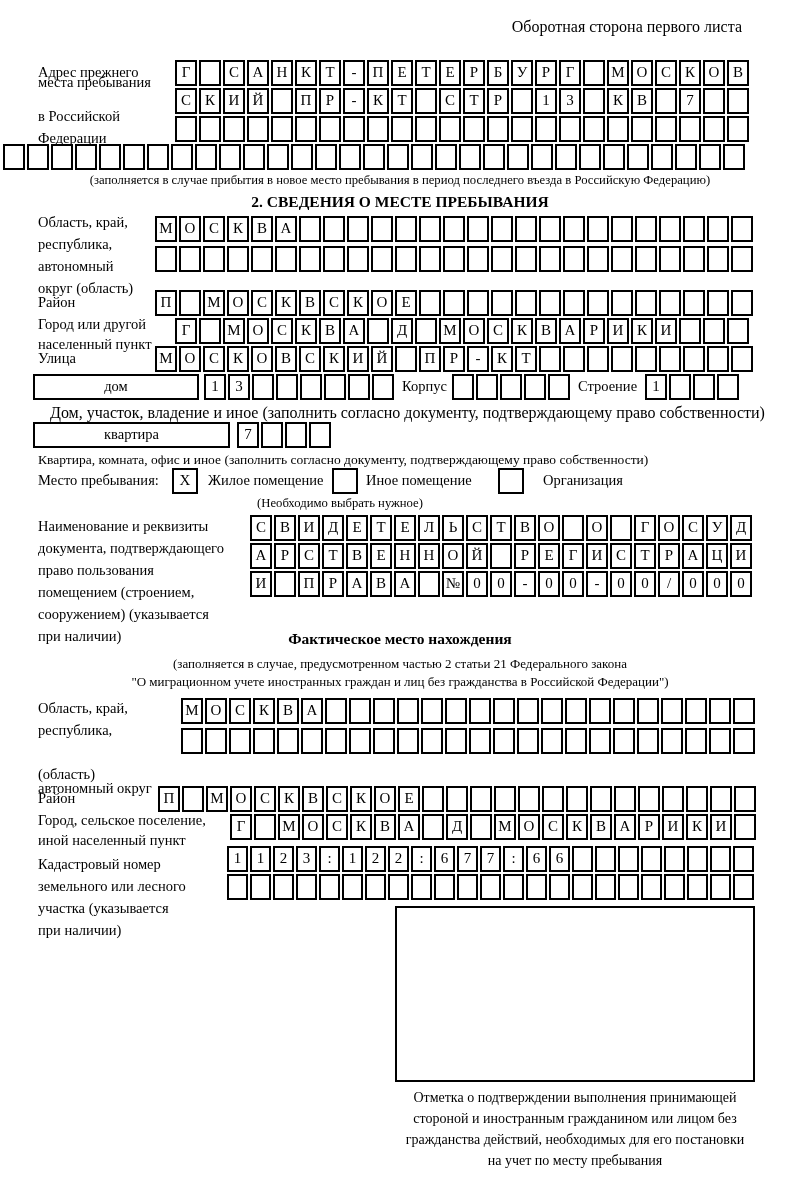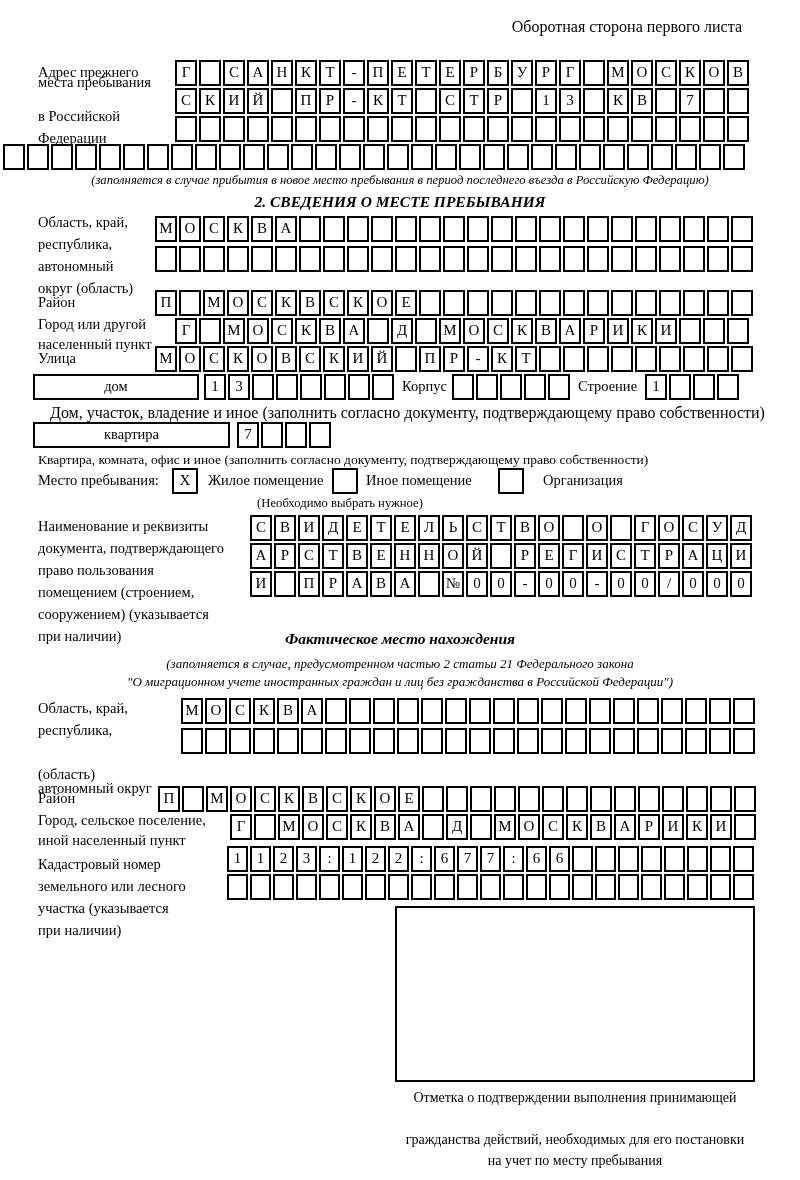--- a/index.html
+++ b/index.html
@@ -5,21 +5,21 @@
   html,body { margin:0; padding:0; background:#fff; }
   .page {
     position:relative; width:800px; height:1180px; background:#ffffff;
     font-family:"Liberation Serif", serif; color:#000;
     overflow:hidden;
   }
   .abs { position:absolute; white-space:nowrap; }
   .lbl { font-size:14.5px; }
   .note { font-size:12.7px; }
   .title { font-size:15.5px; font-weight:bold; }
-  .center { left:0; width:800px; text-align:center;font-style:italic; }
+  .center { left:0; width:800px; text-align:center; }
   .cellrow { position:absolute; display:flex; }
   .cell {
     width:22px; height:26px; box-sizing:border-box;
     border:2px solid #000; margin-right:2px; flex:0 0 auto;
     text-align:center; font-size:15px; line-height:21px;
     font-family:"Liberation Serif", serif;
   }
   .narrow .cell { width:21px; }
   .labelbox {
     position:absolute; box-sizing:border-box; height:26px;
@@ -597,16 +597,17 @@
       <span class="cell"></span>
       <span class="cell"></span>
       <span class="cell"></span>
       <span class="cell"></span>
       <span class="cell"></span>
       <span class="cell"></span>
     </div>
 
   <div class="stampbox" style="left:395px; top:906px; width:360px; height:176px;"></div>
   <div class="abs caption" style="left:390px; top:1090px; width:370px;">Отметка о подтверждении выполнения принимающей</div>
+  <div class="abs caption" style="left:390px; top:1111px; width:370px;">стороной и иностранным гражданином или лицом без</div>
   <div class="abs caption" style="left:390px; top:1132px; width:370px;">гражданства действий, необходимых для его постановки</div>
   <div class="abs caption" style="left:390px; top:1153px; width:370px;">на учет по месту пребывания</div>
 
 </div>
 
 </body></html>

